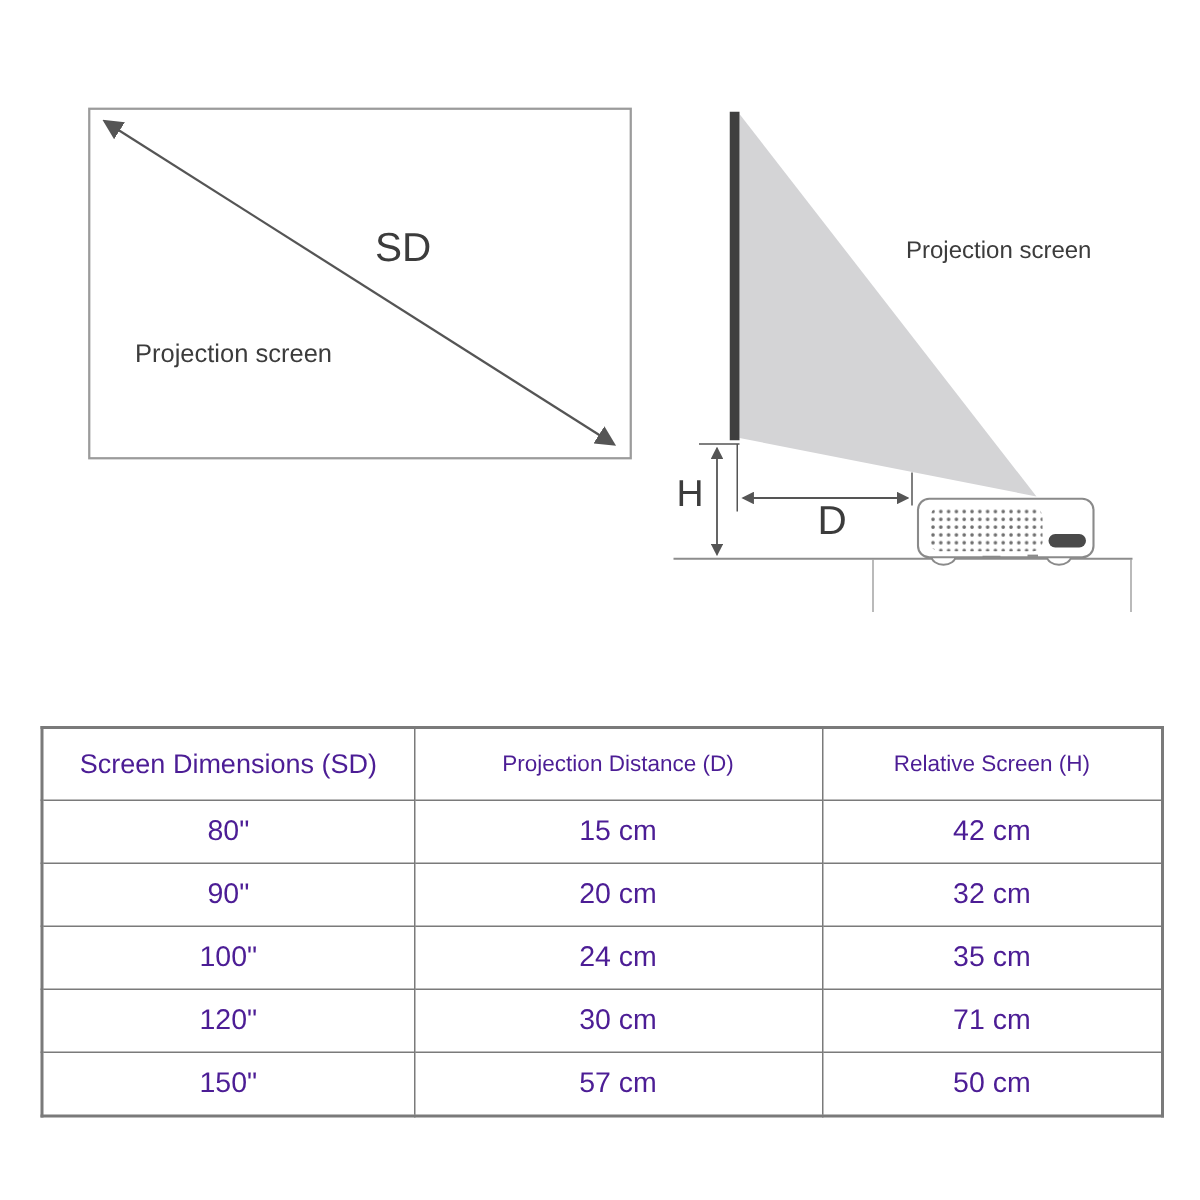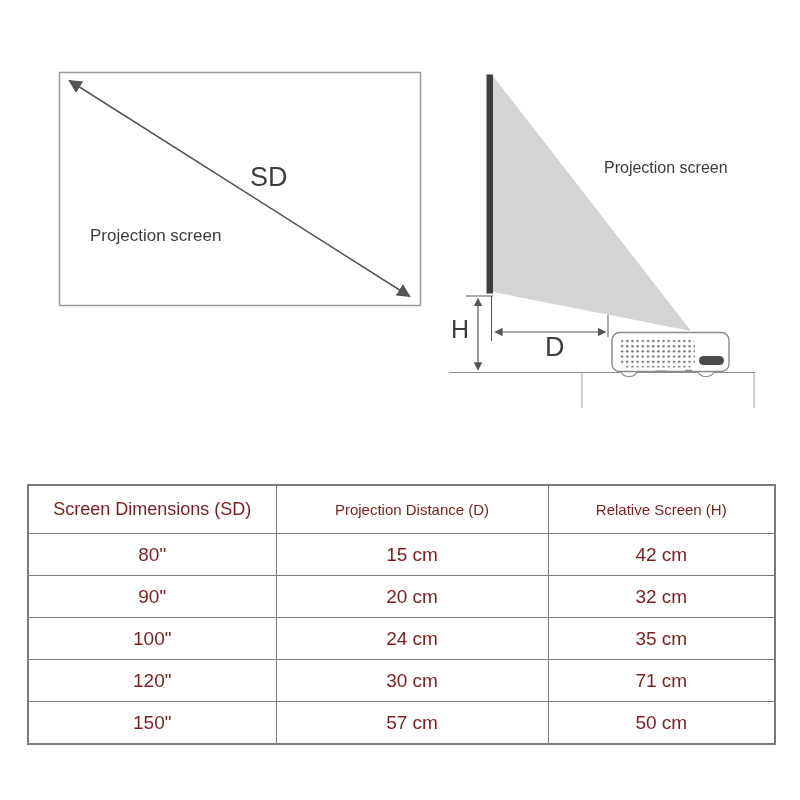--- a/index.html
+++ b/index.html
@@ -16,21 +16,21 @@
     position: absolute;
     left: 0; top: 0;
     width: 800px; height: 470px;
   }
   .diag-label {
     position: absolute;
     white-space: nowrap;
     color: #3c3c3c;
     line-height: 1;
   }
-  .lbl-sd          { left: 250px; top: 164px; font-size: 27px; }
+  .lbl-sd          { left: 250px; top: 152px; font-size: 27px; }
   .lbl-screen-left { left:  90px; top: 227px; font-size: 17px; }
   .lbl-screen-right{ left: 604px; top: 160px; font-size: 16px; }
   .lbl-h           { left: 451px; top: 317px; font-size: 25px; }
   .lbl-d           { left: 545px; top: 334px; font-size: 27px; }
 
   table.spec {
     position: absolute;
     left: 27px; top: 484px;
     width: 747px;
     border-collapse: collapse;
@@ -38,21 +38,21 @@
     background: #ffffff;
   }
   table.spec col.c1 { width: 248px; }
   table.spec col.c2 { width: 272px; }
   table.spec col.c3 { width: 227px; }
   table.spec th, table.spec td {
     border: 1px solid #7a7a7a;
     text-align: center;
     vertical-align: middle;
     font-weight: normal;
-    color: #7f1d1d;
+    color: #4c1d95;
     padding: 0;
   }
   table.spec thead th { height: 47px; }
   table.spec tbody td { height: 41px; font-size: 19px; }
   th.hdr-sd { font-size: 18px; }
   th.hdr-d, th.hdr-h { font-size: 15px; }
   table.spec { border: 2px solid #7a7a7a; }
 </style>
 </head>
 <body>

